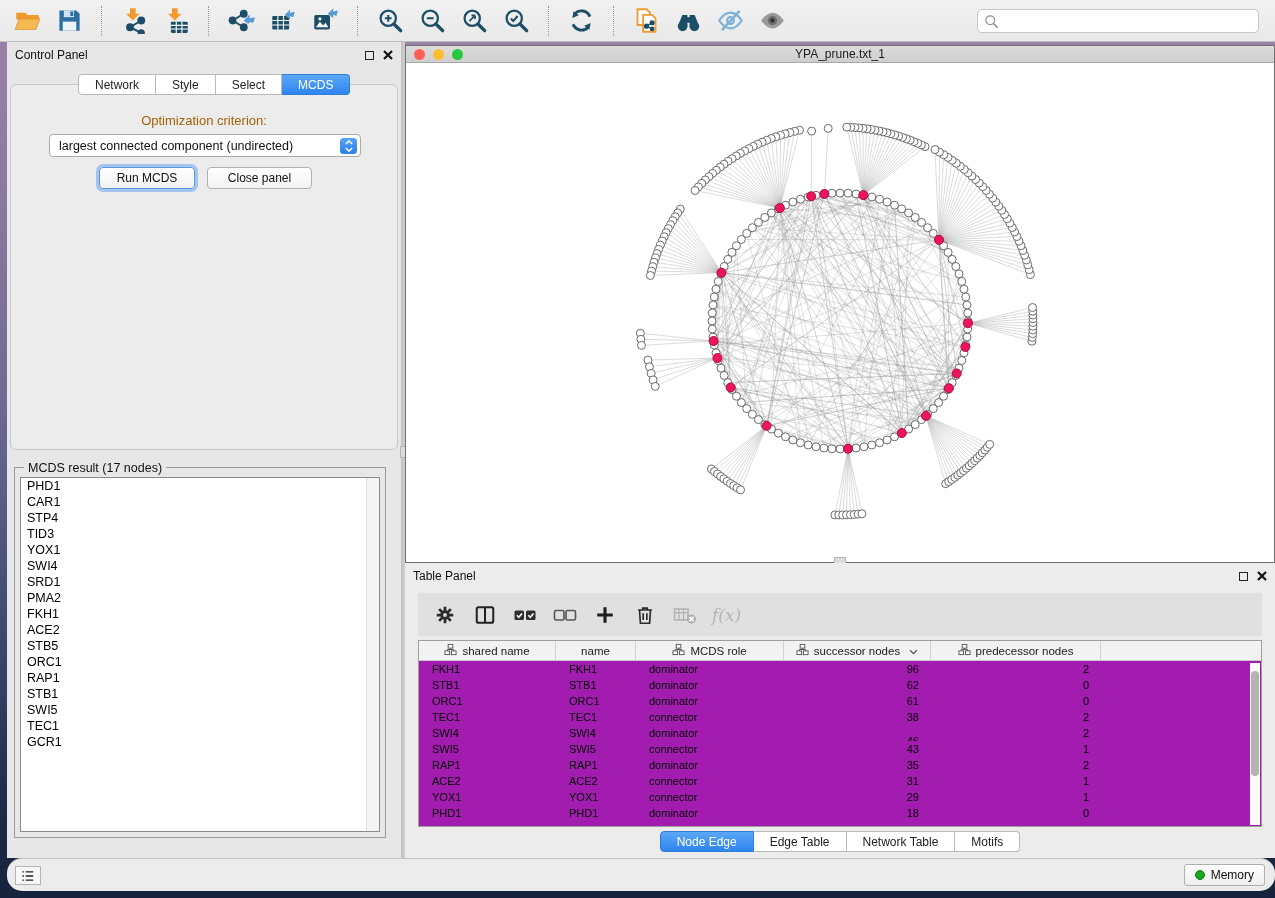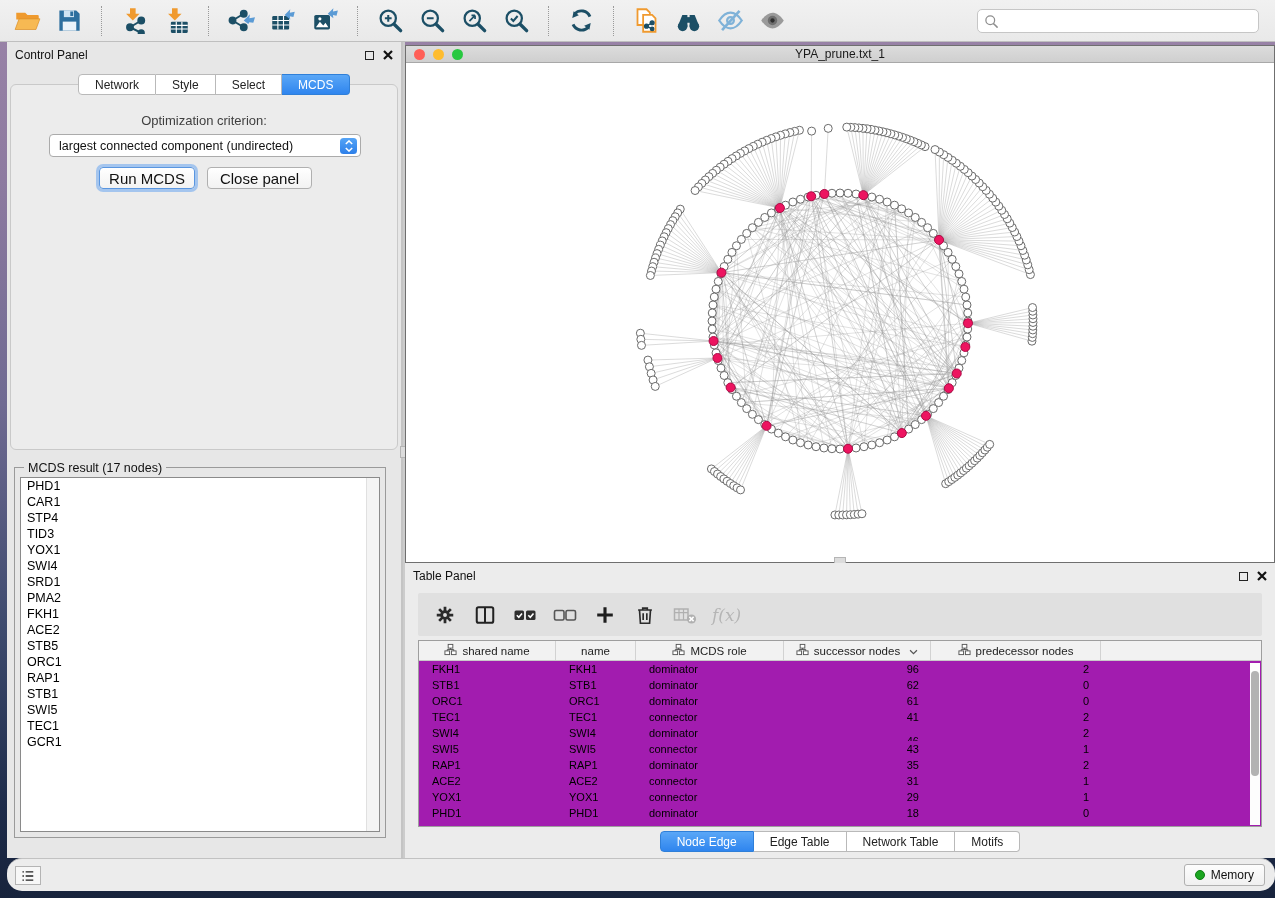--- a/index.html
+++ b/index.html
@@ -31,27 +31,27 @@
   .win-x svg { width:10px; height:10px; }
 
   #cp-tabs { left:71px; top:32px; height:21px; display:flex; z-index:3; }
   .seg-tab { height:21px; display:flex; align-items:center; justify-content:center; font-size:12px; color:#222;
     background:#fff; border:1px solid #b9b9b9; border-left:none; padding:0 16px; cursor:default; }
   .seg-tab:first-child { border-left:1px solid #b9b9b9; border-radius:4px 0 0 4px; }
   .seg-tab:last-child { border-radius:0 4px 4px 0; }
   .seg-tab.active { background:linear-gradient(#5aa7f7,#2f85ee); border-color:#2f7fd8; color:#fff; }
 
   #cp-options { left:3px; top:42px; width:388px; height:366px; background:#ececec; border:1px solid #c9c9c9; border-radius:6px; }
-  #opt-label { top:28px; width:100%; text-align:center; font-size:13px; color:#404040; }
+  #opt-label { top:28px; width:100%; text-align:center; font-size:13px; color:#a16207; }
   #criterion-select { left:38px; top:49px; width:312px; height:23px; background:#fff; border:1px solid #ababab;
     border-radius:4px; display:flex; align-items:center; font-size:12.5px; color:#111; padding-left:9px; }
   #criterion-stepper { position:absolute; right:3px; top:2.5px; width:17px; height:16px; border-radius:3.5px;
     background:linear-gradient(#55a4f6,#2d7fe9); display:flex; flex-direction:column; align-items:center; justify-content:center; gap:2px; }
   .btn { height:22px; background:linear-gradient(#ffffff,#f2f2f2); border:1px solid #b0b0b0; border-radius:4px;
-    font-size:15px; color:#111; display:flex; align-items:center; justify-content:center; font-family:"Liberation Sans",sans-serif; }
+    font-size:12px; color:#111; display:flex; align-items:center; justify-content:center; font-family:"Liberation Sans",sans-serif; }
   #run-mcds { left:88px; top:82px; width:96px; border-color:#5a96e0; box-shadow:0 0 0 3px rgba(105,165,240,.55); }
   #close-panel { left:196px; top:82px; width:105px; }
 
   #mcds-group { left:7px; top:425px; width:372px; height:371px; border:1px solid #9a9a9a; }
   #mcds-legend { position:absolute; top:-7px; left:9px; background:#e7e7e7; padding:0 4px; font-size:12.5px; color:#111; }
   #mcds-list { position:absolute; left:5px; top:9px; width:360px; height:355px; background:#fff; border:1px solid #8a8a8a; overflow:hidden; }
   .mcds-item { font-size:12.5px; color:#000; line-height:16px; padding-left:6px; }
   #mcds-scroll { position:absolute; right:0; top:0; width:13px; height:100%; background:#f4f4f4; border-left:1px solid #e0e0e0; }
 
   
@@ -1149,21 +1149,21 @@
           <div class="nt-cell al" style="width: 137px;">ORC1</div>
           <div class="nt-cell al" style="width: 80px;">ORC1</div>
           <div class="nt-cell al" style="width: 148px;">dominator</div>
           <div class="nt-cell ar" style="width: 147px;">61</div>
           <div class="nt-cell ar" style="width: 170px;">0</div>
         </div>
         <div class="nt-row">
           <div class="nt-cell al" style="width: 137px;">TEC1</div>
           <div class="nt-cell al" style="width: 80px;">TEC1</div>
           <div class="nt-cell al" style="width: 148px;">connector</div>
-          <div class="nt-cell ar" style="width: 147px;">41</div>
+          <div class="nt-cell ar" style="width: 147px;">38</div>
           <div class="nt-cell ar" style="width: 170px;">2</div>
         </div>
         <div class="nt-row">
           <div class="nt-cell al" style="width: 137px;">SWI4</div>
           <div class="nt-cell al" style="width: 80px;">SWI4</div>
           <div class="nt-cell al" style="width: 148px;">dominator</div>
           <div class="nt-cell ar" style="width: 147px; margin-top: 8px;">46</div>
           <div class="nt-cell ar" style="width: 170px;">2</div>
         </div>
         <div class="nt-row">

